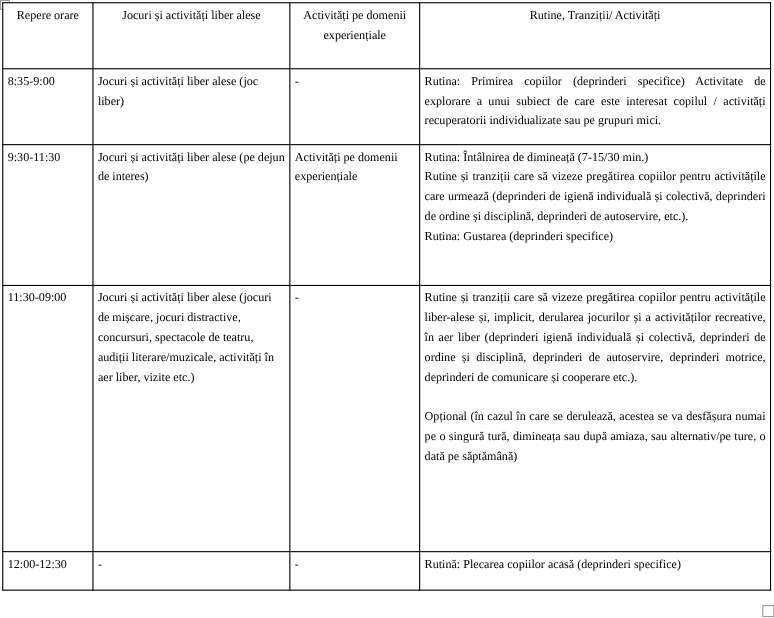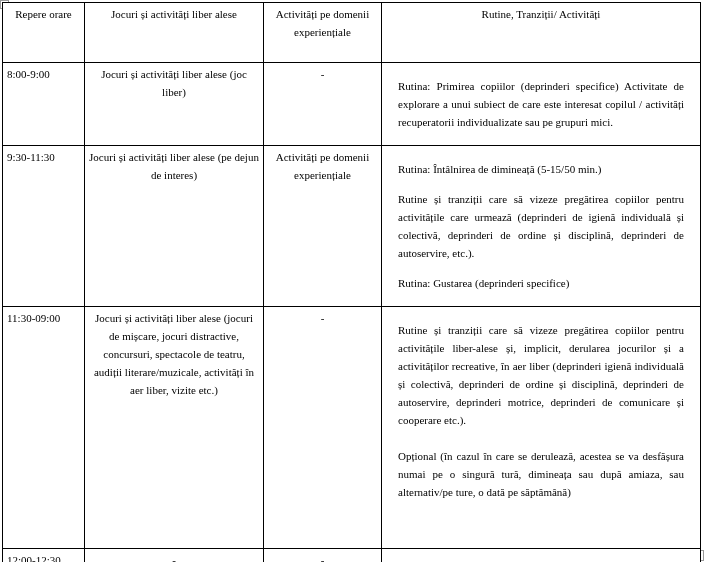--- a/index.html
+++ b/index.html
@@ -45,28 +45,28 @@
   col.c-domains { width: 118px; }
   col.c-routine { width: 319px; }
 
   th { text-align: center; }
 
   td.time-cell {
     text-align: left;
     padding: 2px 18px 2px 6px;
   }
   td.center-cell {
-    text-align: center;
+    text-align: left;
   }
   td.routine-cell {
     text-align: justify;
     padding: 2px 4px 2px 5px;
   }
   td.routine-cell p {
-    margin: 12px;
+    margin: 0;
   }
   td.routine-cell p.para-gap {
     margin-top: 18px;
   }
   
   tr.r-head { height: 60px; }
   tr.r-1    { height: 69px; }
   tr.r-2    { height: 24px; }
   tr.r-3    { height: 128px; }
   tr.r-4    { height: 242px; }
@@ -101,35 +101,35 @@
       </colgroup>
       <tbody>
         <tr class="r-head">
           <th>Repere orare</th>
           <th>Jocuri și activități liber alese</th>
           <th>Activități pe domenii experiențiale</th>
           <th>Rutine, Tranziții/ Activități</th>
         </tr>
 
         <tr class="r-1">
-          <td class="time-cell">8:00-9:00</td>
+          <td class="time-cell">8:35-9:00</td>
           <td class="center-cell">Jocuri și activități liber alese (joc liber)</td>
           <td class="center-cell">-</td>
           <td class="routine-cell">
             <p>Rutina: Primirea copiilor (deprinderi specifice) Activitate de explorare a unui subiect de care este interesat copilul / activități recuperatorii individualizate sau pe grupuri mici.</p>
           </td>
         </tr>
 
 
         <tr class="r-3">
           <td class="time-cell">9:30-11:30</td>
           <td class="center-cell">Jocuri și activități liber alese (pe dejun de interes)</td>
           <td class="center-cell">Activități pe domenii experiențiale</td>
           <td class="routine-cell">
-            <p>Rutina: Întâlnirea de dimineață (5-15/50 min.)</p>
+            <p>Rutina: Întâlnirea de dimineață (7-15/30 min.)</p>
             <p>Rutine și tranziții care să vizeze pregătirea copiilor pentru activitățile care urmează (deprinderi de igienă individuală și colectivă, deprinderi de ordine și disciplină, deprinderi de autoservire, etc.).</p>
             <p>Rutina: Gustarea (deprinderi specifice)</p>
           </td>
         </tr>
 
         <tr class="r-4">
           <td class="time-cell">11:30-09:00</td>
           <td class="center-cell">Jocuri și activități liber alese (jocuri de mișcare, jocuri distractive, concursuri, spectacole de teatru, audiții literare/muzicale, activități în aer liber, vizite etc.)</td>
           <td class="center-cell">-</td>
           <td class="routine-cell">

